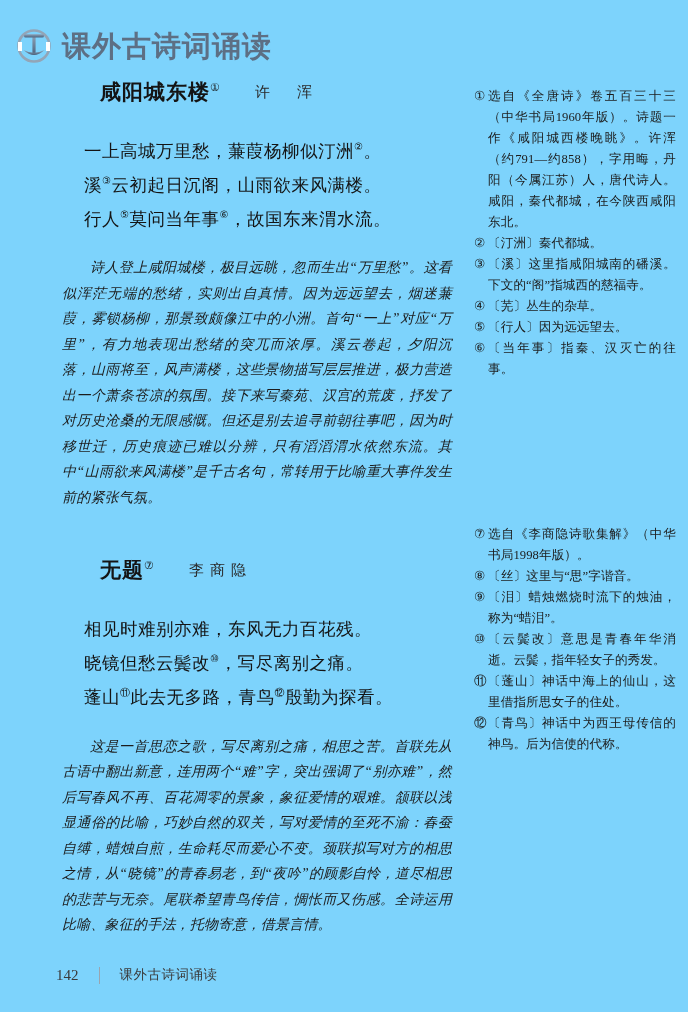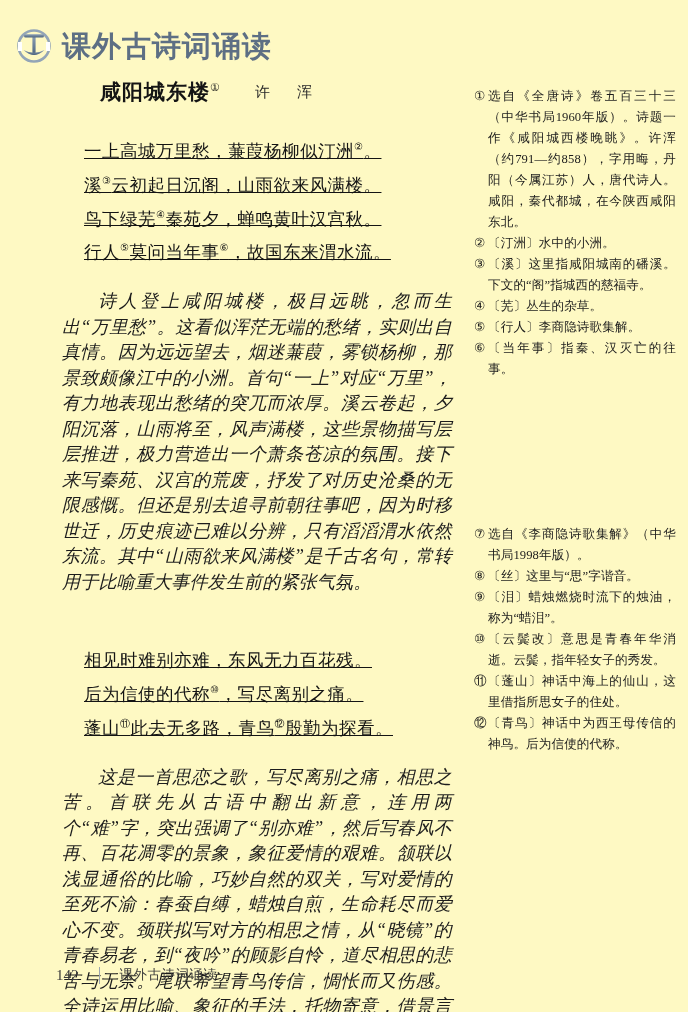--- a/index.html
+++ b/index.html
@@ -11,21 +11,21 @@
     font-family: "Liberation Serif", "DejaVu Serif", serif;
     color: #1a1a1a;
     position: relative;
     overflow: hidden;
   }
 
   .page {
     width: 688px;
     height: 1012px;
     position: relative;
-    background: #fef9c3;
+    background: #7dd3fc;
     padding-left: 18px;
   }
 
   
   .unit-header {
     position: absolute;
     left: 14px;
     top: 26px;
     display: flex;
     align-items: center;
@@ -97,28 +97,27 @@
 
   .poem-lines {
     padding-left: 22px;
   }
   .poem-line {
     font-size: 17.5px;
     line-height: 30px;
     letter-spacing: 0.5px;
     color: #141414;
     white-space: nowrap;
-    text-decoration: underline;
   }
   .poem-line .mark { font-size: 10px; vertical-align: super; }
 
   
   .commentary {
     margin-top: 22px;
-    font-size: 18px;
+    font-size: 14px;
     line-height: 25.5px;
     text-align: justify;
     text-justify: inter-character;
     text-indent: 2em;
     color: #1c1c1c;
     letter-spacing: 0.2px;
     font-family: "Liberation Serif", "DejaVu Serif", serif;
     font-style: italic;
   }
 
@@ -200,59 +199,64 @@
       <div class="poem">
         <div class="poem-head">
           <span class="poem-title">
             <span>咸阳城东楼</span><span class="mark">①</span>
           </span>
           <span class="poem-author">许　浑</span>
         </div>
         <div class="poem-lines">
           <div class="poem-line"><span>一上高城万里愁，蒹葭杨柳似汀洲</span><span class="mark">②</span><span>。</span></div>
           <div class="poem-line"><span>溪</span><span class="mark">③</span><span>云初起日沉阁，山雨欲来风满楼。</span></div>
-          <div class="poem-line"><span>鸟下绿芜</span><span class="mark">④</span><span>秦苑夕，蝉鸣黄叶汉宫秋。</span></div>
           <div class="poem-line"><span>行人</span><span class="mark">⑤</span><span>莫问当年事</span><span class="mark">⑥</span><span>，故国东来渭水流。</span></div>
         </div>
         <p class="commentary">诗人登上咸阳城楼，极目远眺，忽而生出“万里愁”。这看似浑茫无端的愁绪，实则出自真情。因为远远望去，烟迷蒹葭，雾锁杨柳，那景致颇像江中的小洲。首句“一上”对应“万里”，有力地表现出愁绪的突兀而浓厚。溪云卷起，夕阳沉落，山雨将至，风声满楼，这些景物描写层层推进，极力营造出一个萧条苍凉的氛围。接下来写秦苑、汉宫的荒废，抒发了对历史沧桑的无限感慨。但还是别去追寻前朝往事吧，因为时移世迁，历史痕迹已难以分辨，只有滔滔渭水依然东流。其中“山雨欲来风满楼”是千古名句，常转用于比喻重大事件发生前的紧张气氛。</p>
       </div>
 
       <div class="poem" style="margin-top:46px;">
+        <div class="poem-head">
+          <span class="poem-title">
+            <span>无题</span><span class="mark">⑦</span>
+          </span>
+          <span class="poem-author">李商隐</span>
+        </div>
         <div class="poem-lines">
           <div class="poem-line"><span>相见时难别亦难，东风无力百花残。</span><span class="mark"></span><span></span></div>
-          <div class="poem-line"><span>后为信使的代称</span><span class="mark">⑩</span><span>，写尽离别之痛。</span></div>
+          <div class="poem-line"><span>晓镜但愁云鬓改</span><span class="mark">⑩</span><span>，写尽离别之痛。</span></div>
           <div class="poem-line"><span>蓬山</span><span class="mark">⑪</span><span>此去无多路，青鸟</span><span class="mark">⑫</span><span>殷勤为探看。</span></div>
         </div>
         <p class="commentary">这是一首思恋之歌，写尽离别之痛，相思之苦。首联先从古语中翻出新意，连用两个“难”字，突出强调了“别亦难”，然后写春风不再、百花凋零的景象，象征爱情的艰难。颔联以浅显通俗的比喻，巧妙自然的双关，写对爱情的至死不渝：春蚕自缚，蜡烛自煎，生命耗尽而爱心不变。颈联拟写对方的相思之情，从“晓镜”的青春易老，到“夜吟”的顾影自怜，道尽相思的悲苦与无奈。尾联希望青鸟传信，惆怅而又伤感。全诗运用比喻、象征的手法，托物寄意，借景言情。</p>
       </div>
 
     </div>
 
     <div class="col-notes">
 
       <div class="notes-group">
         <div class="note">
           <span class="note-num">①</span>
           <span class="note-text">选自《全唐诗》卷五百三十三（中华书局1960年版）。诗题一作《咸阳城西楼晚眺》。许浑（约791—约858），字用晦，丹阳（今属江苏）人，唐代诗人。咸阳，秦代都城，在今陕西咸阳东北。</span>
         </div>
         <div class="note">
           <span class="note-num">②</span>
-          <span class="note-text">〔汀洲〕水中的小洲。</span>
+          <span class="note-text">〔汀洲〕秦代都城。</span>
         </div>
         <div class="note">
           <span class="note-num">③</span>
           <span class="note-text">〔溪〕这里指咸阳城南的磻溪。下文的“阁”指城西的慈福寺。</span>
         </div>
         <div class="note">
           <span class="note-num">④</span>
           <span class="note-text">〔芜〕丛生的杂草。</span>
         </div>
         <div class="note">
           <span class="note-num">⑤</span>
-          <span class="note-text">〔行人〕李商隐诗歌集解。</span>
+          <span class="note-text">〔行人〕因为远远望去。</span>
         </div>
         <div class="note">
           <span class="note-num">⑥</span>
           <span class="note-text">〔当年事〕指秦、汉灭亡的往事。</span>
         </div>
       </div>
 
       <div class="notes-group" style="margin-top:144px;">
         <div class="note">
           <span class="note-num">⑦</span>

